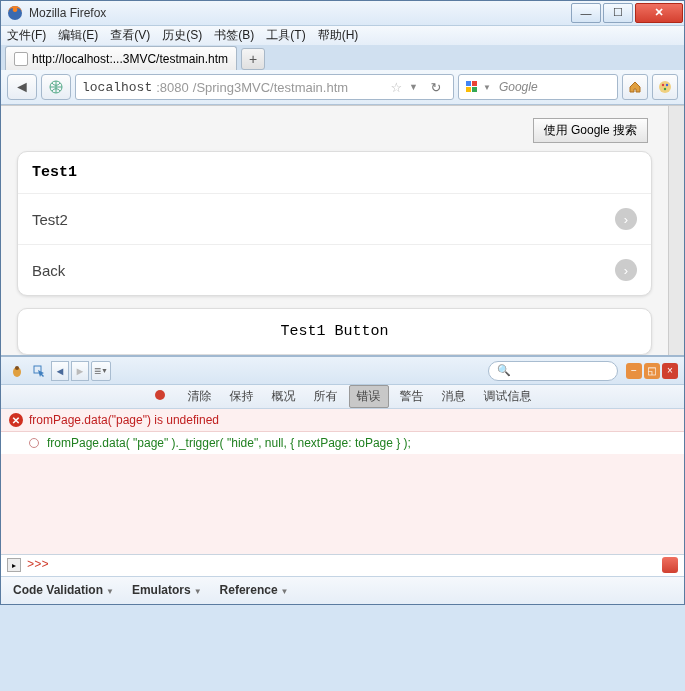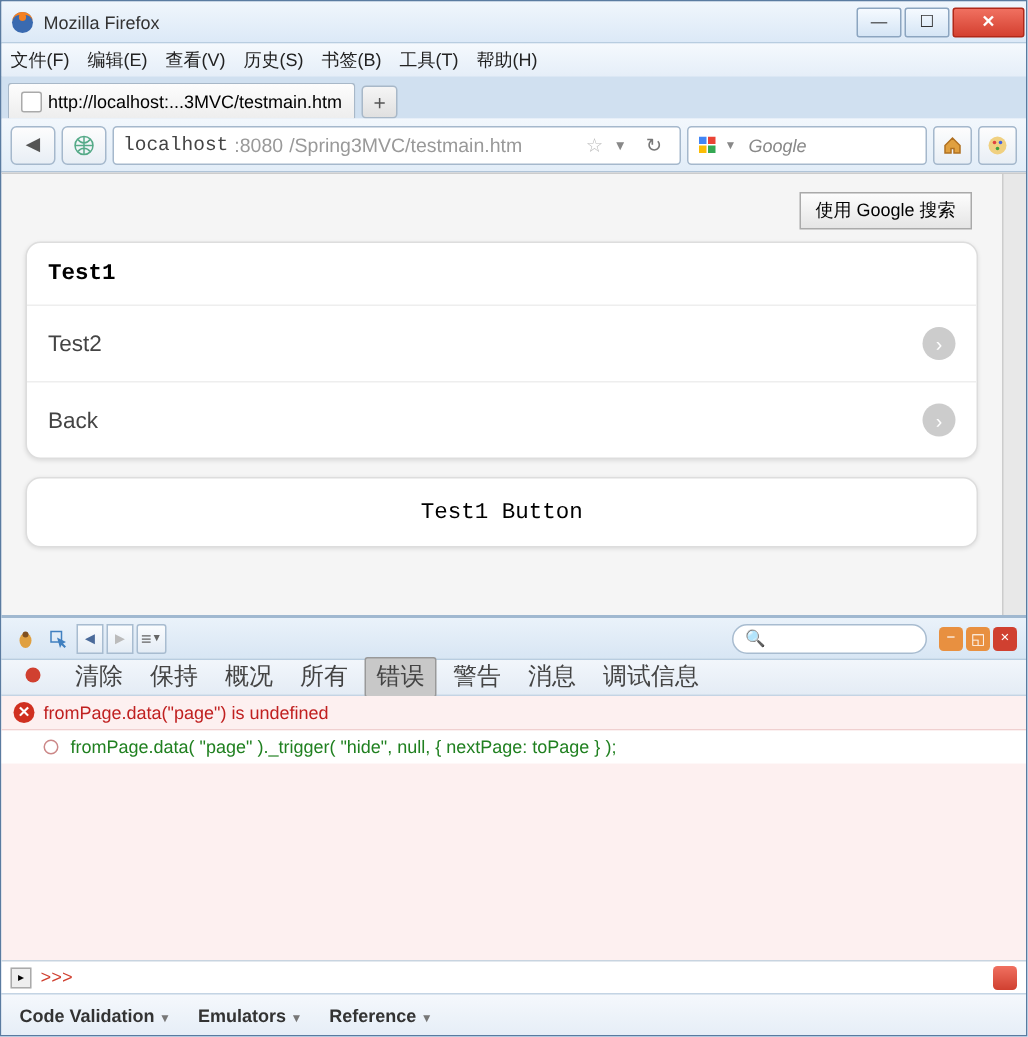--- a/index.html
+++ b/index.html
@@ -1,18 +1,18 @@
 <!DOCTYPE html>
 <html><head>
 <meta charset="utf-8">
 <style>
 * { margin: 0; padding: 0; box-sizing: border-box; font-family: "Segoe UI", Tahoma, sans-serif; }
 body { width: 685px; height: 691px; background: #d4e4f4; overflow: hidden; }
 
-.window { width: 685px; height: 691px; border: 1px solid #5a7ba0; background: linear-gradient(#e8f0fa, #d8e6f5); display: flex; flex-direction: column; }
+.window { width: 685px; height: 605px; border: 1px solid #5a7ba0; background: linear-gradient(#e8f0fa, #d8e6f5); display: flex; flex-direction: column; }
 
 .titlebar { height: 28px; display: flex; align-items: center; padding: 0 0 0 6px; background: linear-gradient(#f0f6fc, #dce9f7); border-bottom: 1px solid #b8cde0; }
 .titlebar .ff-icon { width: 16px; height: 16px; margin-right: 6px; }
 .titlebar .title { font-size: 12px; color: #333; flex: 1; }
 .winbtns { display: flex; margin-left: auto; }
 .winbtn { width: 30px; height: 20px; margin: 0 1px; border: 1px solid #8ca5c0; border-radius: 2px; background: linear-gradient(#f5faff,#d5e5f5); display: flex; align-items: center; justify-content: center; font-size: 11px; color: #333; }
 .winbtn.close { width: 48px; background: linear-gradient(#f07060,#d44030); color: #fff; border-color: #b02818; font-weight: bold; }
 
 .menubar { height: 22px; display: flex; align-items: center; padding: 0 6px; background: linear-gradient(#f5f9fd,#e5eef8); font-size: 12px; color: #222; }
 .menubar span { margin-right: 12px; cursor: default; }
@@ -54,21 +54,21 @@
 .dt-tab { padding: 3px 8px; font-size:12px; color:#555; font-weight:bold; border-radius:3px; }
 .dt-tab.active { background:#fff; border:1px solid #a8bcd0; border-bottom:1px solid #fff; }
 .dt-tab .drop { font-size:8px; margin-left:2px; color:#888; }
 .dt-search { margin-left:auto; width:130px; height:20px; border:1px solid #a8bcd0; border-radius:10px; background:#fff; display:flex; align-items:center; padding:0 8px; }
 .dt-search .mag { color:#888; font-size:11px; }
 .dt-winbtns { display:flex; gap:2px; margin-left:6px; }
 .dt-winbtn { width:16px; height:16px; border-radius:3px; display:flex;align-items:center;justify-content:center; font-size:10px; color:#fff; }
 .dt-winbtn.o { background:#e89040; }
 .dt-winbtn.r { background:#d04030; }
 
-.dt-sub { height:24px; display:flex; align-items:center; padding:0 8px; gap:4px; background:linear-gradient(#f2f6fb,#e4ecf5); border-bottom:1px solid #c4d4e4; font-size:16px; }
+.dt-sub { height:24px; display:flex; align-items:center; padding:0 8px; gap:4px; background:linear-gradient(#f2f6fb,#e4ecf5); border-bottom:1px solid #c4d4e4; font-size:12px;justify-content:center; }
 .dt-sub span { padding:2px 7px; color:#444; border-radius:2px; }
 .dt-sub span.active { background:#c8c8c8; border:1px solid #999; }
 .dt-sub .bug { margin-right:4px; }
 
 .dt-body { flex:1; background:#fdf0f0; overflow:auto; }
 .err-head { padding:4px 8px; display:flex; align-items:center; gap:6px; font-size:12px; color:#c02020; border-bottom:1px solid #f0d0d0; }
 .err-head .x { width:14px; height:14px; border-radius:50%; background:#d03020; color:#fff; display:flex; align-items:center; justify-content:center; font-size:10px; font-weight:bold; }
 .err-line { padding:4px 8px 4px 28px; display:flex; font-family:"Courier New",monospace; font-size:12px; background:#fff; }
 .err-line .dot { width:10px; height:10px; border:1px solid #c88; border-radius:50%; margin-right:8px; margin-top:2px; flex-shrink:0; }
 .err-line .code { color:#208020; }

